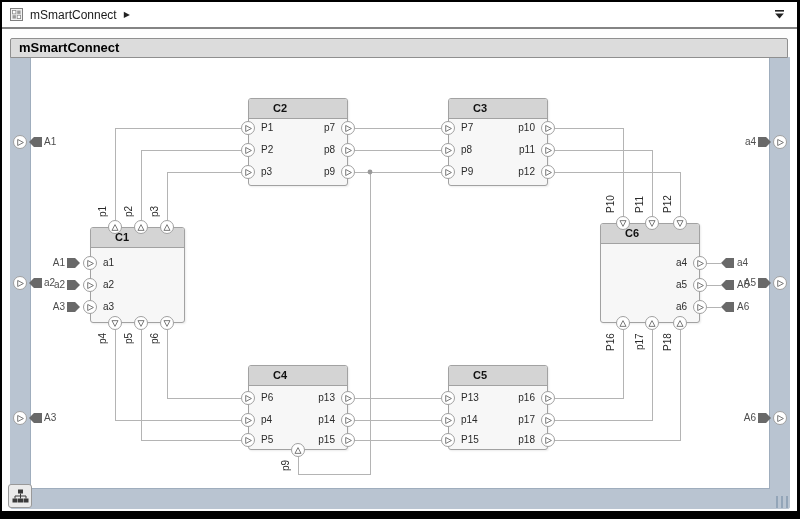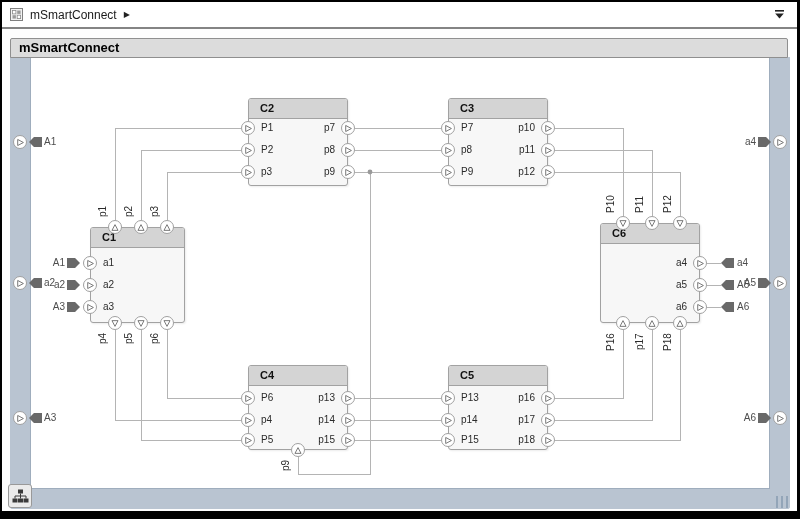--- a/index.html
+++ b/index.html
@@ -33,21 +33,21 @@
     font-size:13px;font-weight:bold;color:#000;line-height:18px;padding-left:8px;
   }
   .frame-strip{position:absolute;background:#b9c4d1;}
   .frame-inner{position:absolute;left:30px;top:57px;width:740px;height:432px;
     background:#ffffff;border:1px solid #9fadbd;box-sizing:border-box;}
   
   .comp{position:absolute;background:#f7f7f7;border:1px solid #a2a2a2;border-radius:3px;
         box-sizing:border-box;box-shadow:1px 1px 2px rgba(0,0,0,0.08);}
   .comp-header{position:absolute;left:0;top:0;right:0;height:20px;background:#d4d4d4;
         border-bottom:1px solid #a2a2a2;border-radius:2px 2px 0 0;
-        font-size:11px;font-weight:bold;color:#111;line-height:19px;padding-left:11px;box-sizing:border-box;}
+        font-size:11px;font-weight:bold;color:#111;line-height:19px;padding-left:24px;box-sizing:border-box;}
   .port-circle{position:absolute;width:14px;height:14px;border-radius:50%;background:#fff;
         border:1px solid #a0a0a0;box-sizing:border-box;display:flex;align-items:center;justify-content:center;}
   .plabel{position:absolute;font-size:10px;color:#2b2b2b;height:12px;line-height:12px;white-space:nowrap;}
   .plabel-r{text-align:right;}
   .vlabel{position:absolute;writing-mode:vertical-rl;transform:rotate(180deg);
         font-size:10px;color:#2b2b2b;width:16px;height:34px;white-space:nowrap;}
   .vlabel-endtop{text-align:end;}
   .tag-pent{position:absolute;width:13px;height:10px;background:#696969;}
   .pent-right{clip-path:polygon(0 0,62% 0,100% 50%,62% 100%,0 100%);}
   .pent-left{clip-path:polygon(100% 0,38% 0,0 50%,38% 100%,100% 100%);}

